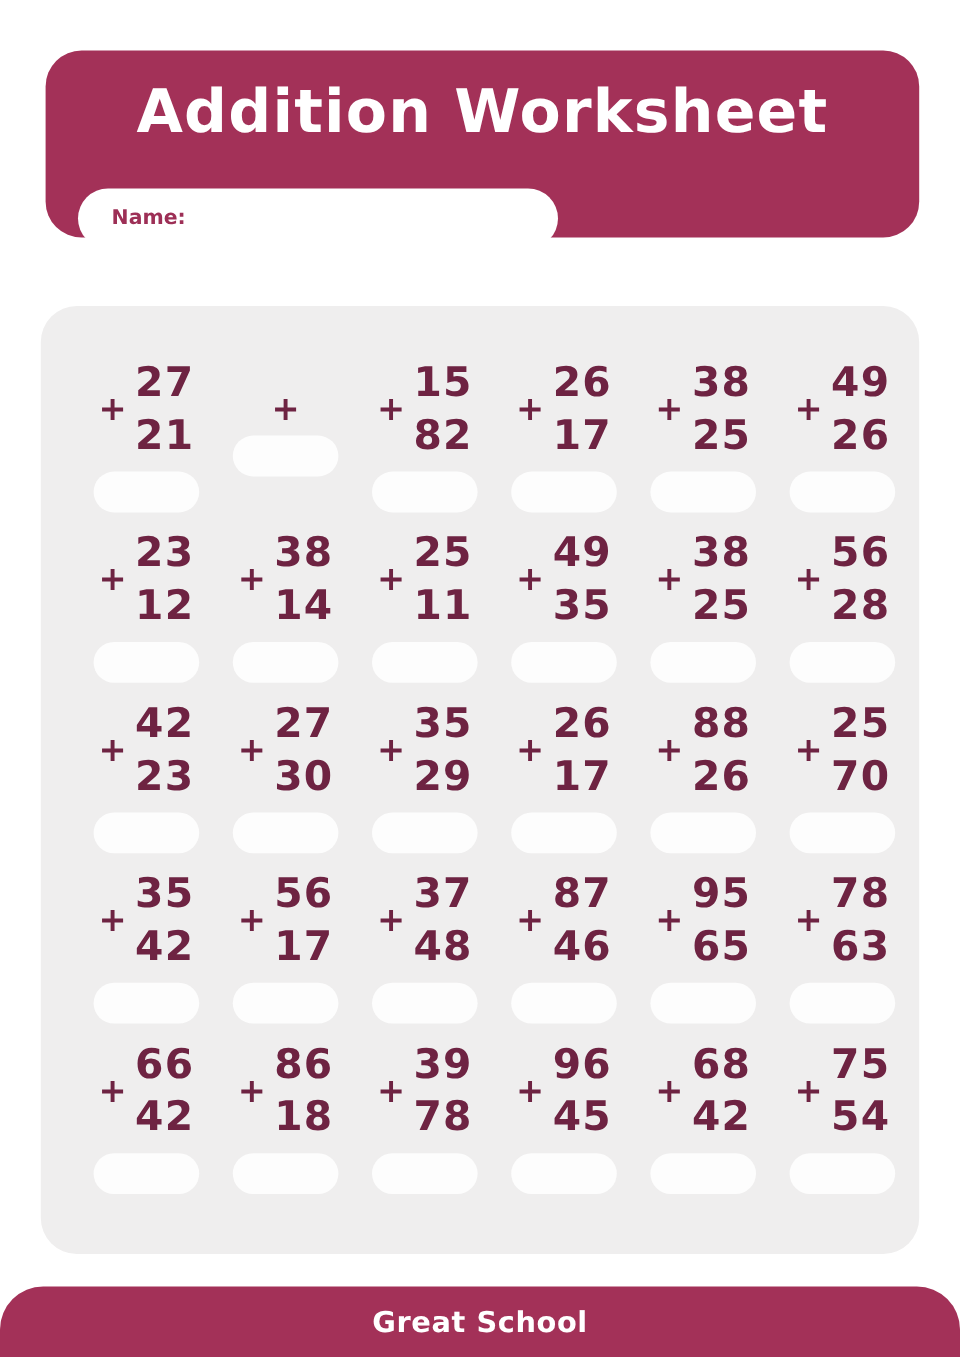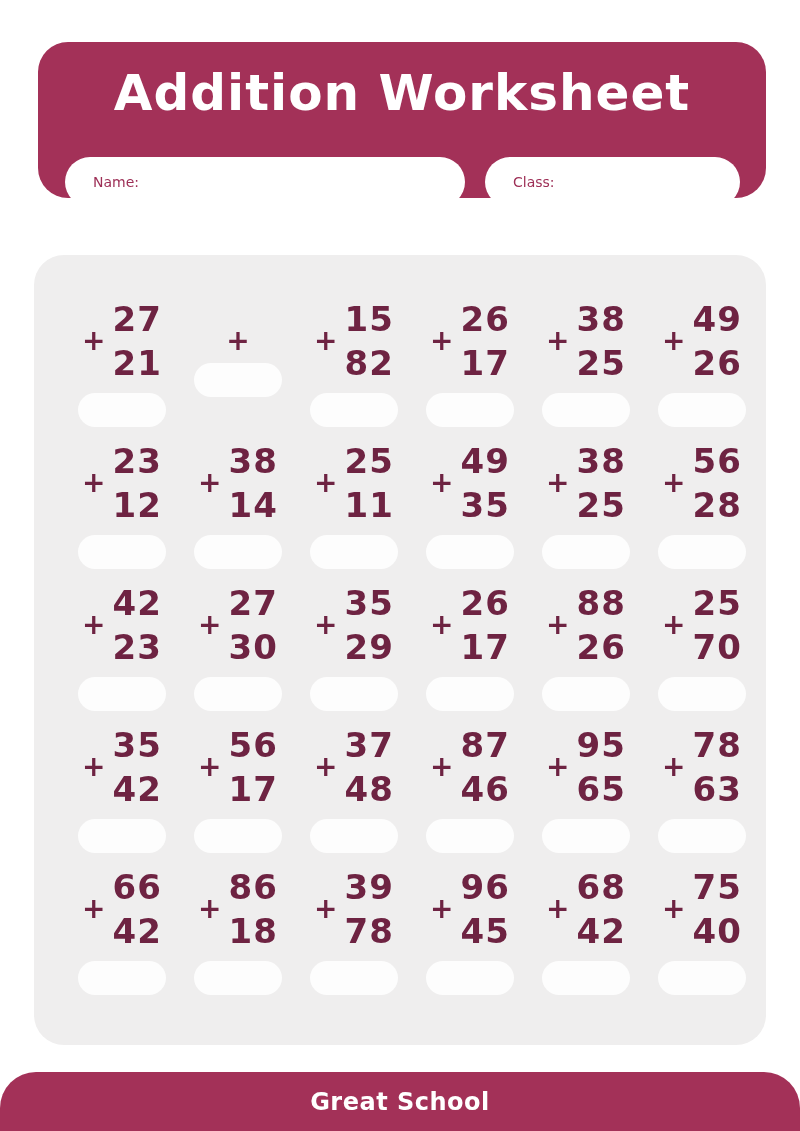--- a/index.html
+++ b/index.html
@@ -40,22 +40,22 @@
     border-radius: 25px;
     display: flex;
     align-items: center;
     padding-left: 28px;
     box-sizing: border-box;
   }
   .name-field  { left: 27px;  width: 400px; }
   .class-field { left: 447px; width: 255px; }
   .field-label {
     color: var(--label, #9d2f56);
-    font-size: 14px;
-    font-weight: 400;
+    font-size: 17px;
+    font-weight: 700;
   }
   .field-value {
     color: var(--number, #6e2342);
     font-size: 20px;
     margin-left: 10px;
   }
 
   
   .panel {
     position: absolute;
@@ -129,24 +129,20 @@
 <body>
 
 <div class="page">
 
   <header class="header-card">
     <h1 class="title">Addition Worksheet</h1>
     <div class="field name-field">
       <span class="field-label">Name:</span>
       <span class="field-value"></span>
     </div>
-    <div class="field class-field">
-      <span class="field-label">Class:</span>
-      <span class="field-value"></span>
-    </div>
   </header>
 
   <main class="panel">
     <div class="grid">
   <div class="problem">
     <div class="expr">
       <span class="plus">+</span>
       <span class="addends">
         <span class="addend">27</span>
         <span class="addend">21</span>
@@ -457,21 +453,21 @@
       </span>
     </div>
     <div class="answer"></div>
   </div>
 
   <div class="problem">
     <div class="expr">
       <span class="plus">+</span>
       <span class="addends">
         <span class="addend">75</span>
-        <span class="addend">40</span>
+        <span class="addend">54</span>
       </span>
     </div>
     <div class="answer"></div>
   </div>
 </div>
   </main>
 
   <footer class="footer">
     <span class="footer-text">Great School</span>
   </footer>

